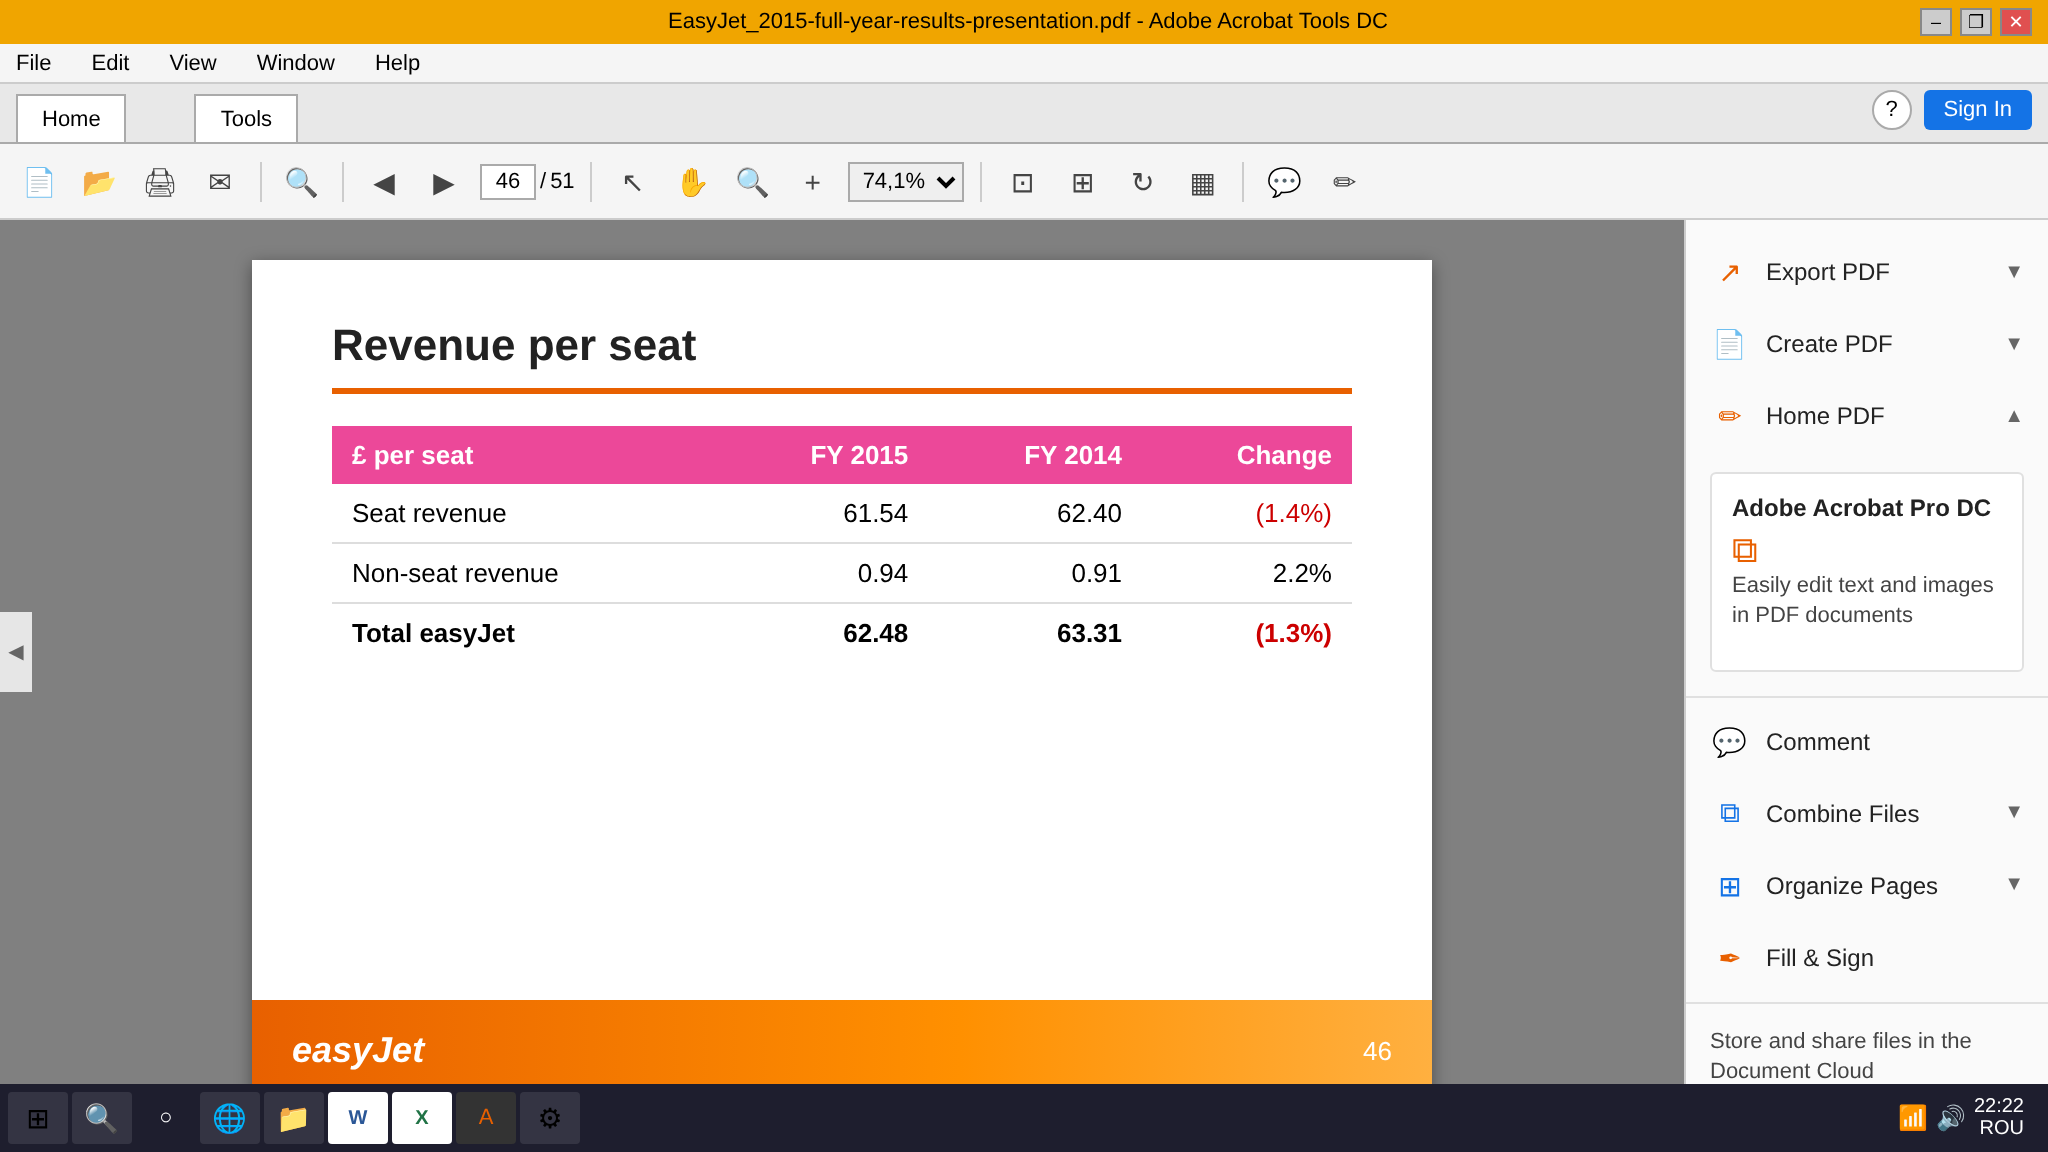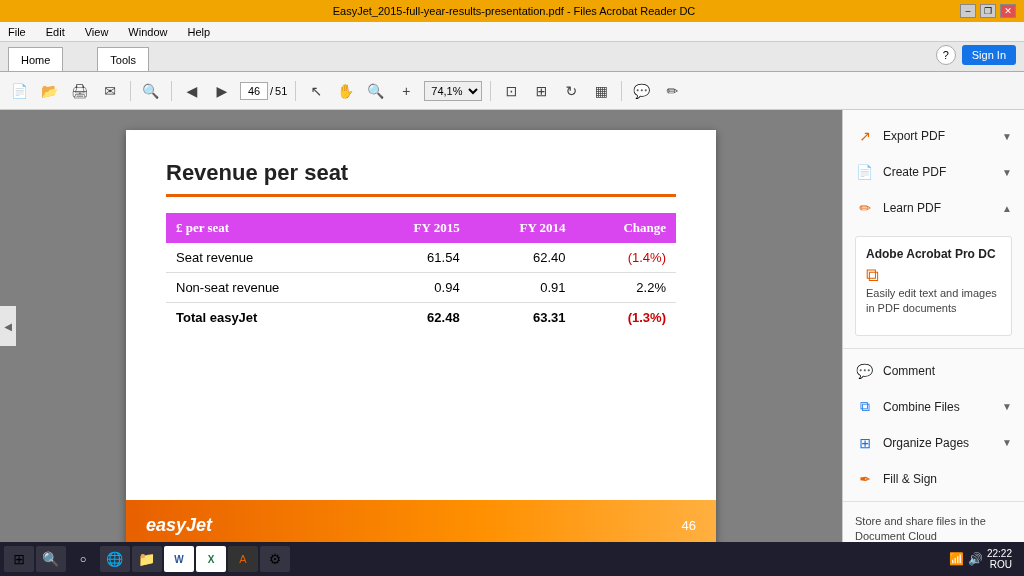--- a/index.html
+++ b/index.html
@@ -164,26 +164,25 @@
       height: 3px;
       background: #e86000;
       margin-bottom: 16px;
     }
     .data-table {
       width: 100%;
       border-collapse: collapse;
       font-size: 13px;
     }
     .data-table th {
-      background: #d946ef;
+      background: #ec4899;
       color: white;
       padding: 7px 10px;
       text-align: right;
       font-weight: bold;
-      font-family: Liberation Serif, serif;
     }
     .data-table th:first-child {
       text-align: left;
     }
     .data-table td {
       padding: 7px 10px;
       border-bottom: 1px solid #ddd;
       text-align: right;
     }
     .data-table td:first-child { text-align: left; }
@@ -339,21 +338,21 @@
       color: white;
       cursor: pointer;
     }
     .clock { font-size: 10px; color: white; text-align: right; }
   </style>
 </head>
 <body>
 
 <div class="title-bar">
   <span style="width:60px;"></span>
-  <span class="title-bar-text">EasyJet_2015-full-year-results-presentation.pdf - Files Acrobat Reader DC</span>
+  <span class="title-bar-text">EasyJet_2015-full-year-results-presentation.pdf - Adobe Acrobat Tools DC</span>
   <div class="title-bar-controls">
     <div class="title-bar-btn">–</div>
     <div class="title-bar-btn">❐</div>
     <div class="title-bar-btn close">✕</div>
   </div>
 </div>
 
 <div class="menu-bar">
   <span class="menu-item">File</span>
   <span class="menu-item">Edit</span>
@@ -465,21 +464,21 @@
       </div>
 
       <div class="panel-item">
         <div class="panel-item-icon" style="color:#e86000;">📄</div>
         <span class="panel-item-label">Create PDF</span>
         <span class="panel-chevron">▼</span>
       </div>
 
       <div class="panel-item">
         <div class="panel-item-icon" style="color:#e86000;">✏</div>
-        <span class="panel-item-label">Learn PDF</span>
+        <span class="panel-item-label">Home PDF</span>
         <span class="panel-chevron">▲</span>
       </div>
 
       <div class="edit-pdf-section">
         <div class="promo-box">
           <div style="display:flex; align-items:flex-start; justify-content:space-between;flex-direction:column;">
             <span class="promo-title">Adobe Acrobat Pro DC</span>
             <span class="promo-icon">⧉</span>
           </div>
           <p class="promo-text">Easily edit text and images in PDF documents</p>

